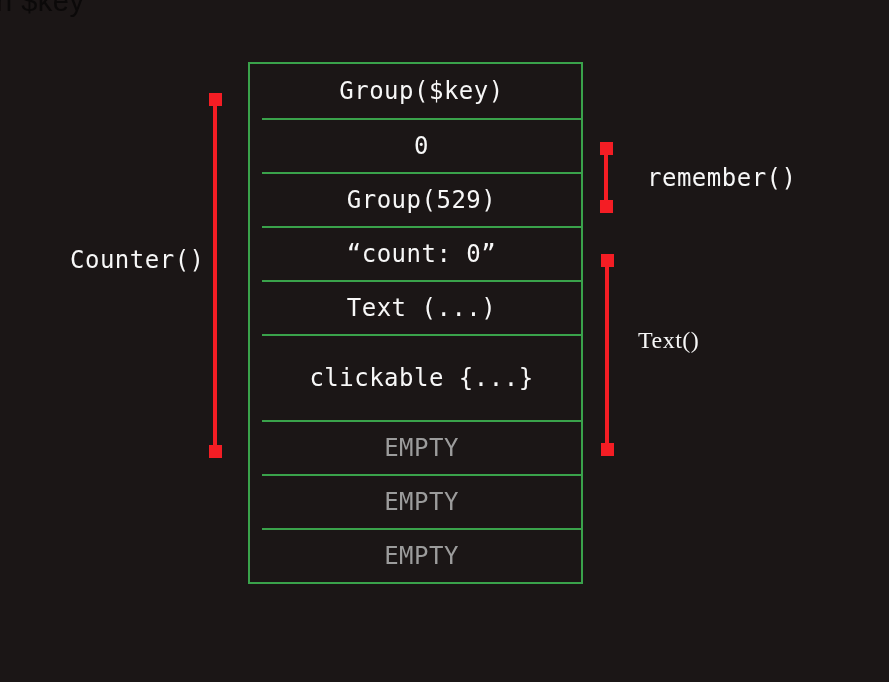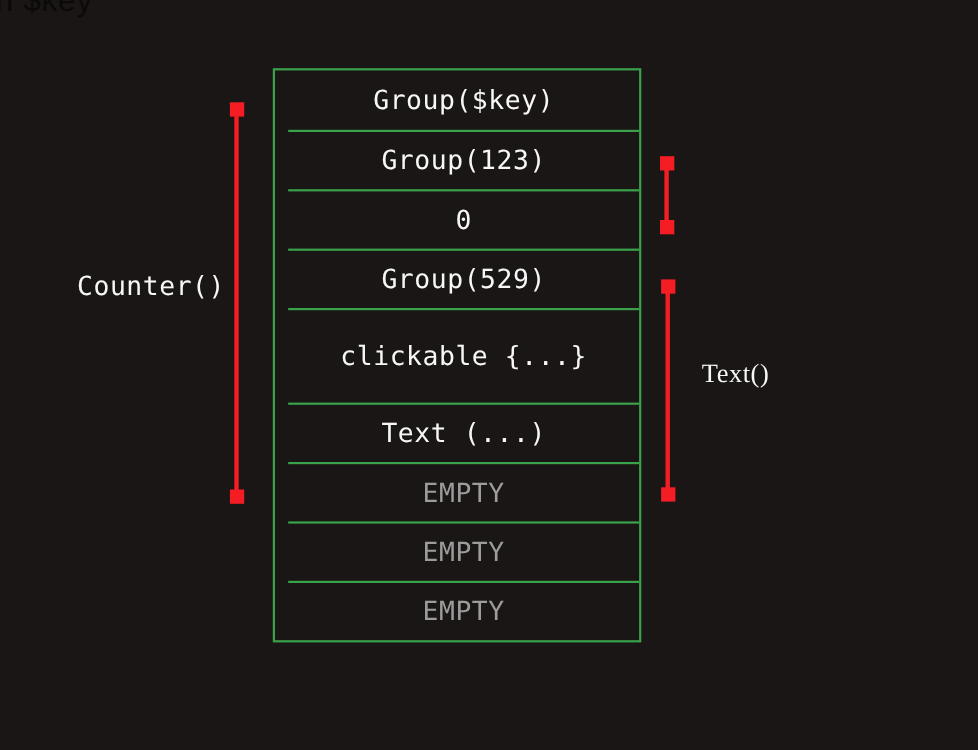--- a/index.html
+++ b/index.html
@@ -68,52 +68,53 @@
 
 <div class="stage">
 
   <div class="clipped-text">n $key</div>
 
   <div class="slot-table">
     <div class="slot-row">
       <span class="slot-label">Group($key)</span>
     </div>
     <div class="slot-row">
-      <span class="slot-label">Group(123)</span>
-    </div>
-    <div class="slot-row">
       <span class="slot-label">0</span>
     </div>
     <div class="slot-row">
       <span class="slot-label">Group(529)</span>
     </div>
-    <div class="slot-row tall">
-      <span class="slot-label">clickable {...}</span>
+    <div class="slot-row">
+      <span class="slot-label">“count: 0”</span>
     </div>
     <div class="slot-row">
       <span class="slot-label">Text (...)</span>
+    </div>
+    <div class="slot-row tall">
+      <span class="slot-label">clickable {...}</span>
     </div>
     <div class="slot-row empty">
       <span class="slot-label">EMPTY</span>
     </div>
     <div class="slot-row empty">
       <span class="slot-label">EMPTY</span>
     </div>
     <div class="slot-row empty">
       <span class="slot-label">EMPTY</span>
     </div>
   </div>
 
   <div class="v-line" id="counter-line"></div>
   <div class="sq" id="counter-sq-top"></div>
   <div class="sq" id="counter-sq-bot"></div>
   <div class="bracket-label" id="counter-label">Counter()</div>
 
   <div class="v-line" id="remember-line"></div>
   <div class="sq" id="remember-sq-top"></div>
   <div class="sq" id="remember-sq-bot"></div>
+  <div class="bracket-label" id="remember-label">remember()</div>
 
   <div class="v-line" id="text-line"></div>
   <div class="sq" id="text-sq-top"></div>
   <div class="sq" id="text-sq-bot"></div>
   <div class="bracket-label" id="text-label">Text()</div>
 
 </div>
 
 </body></html>

